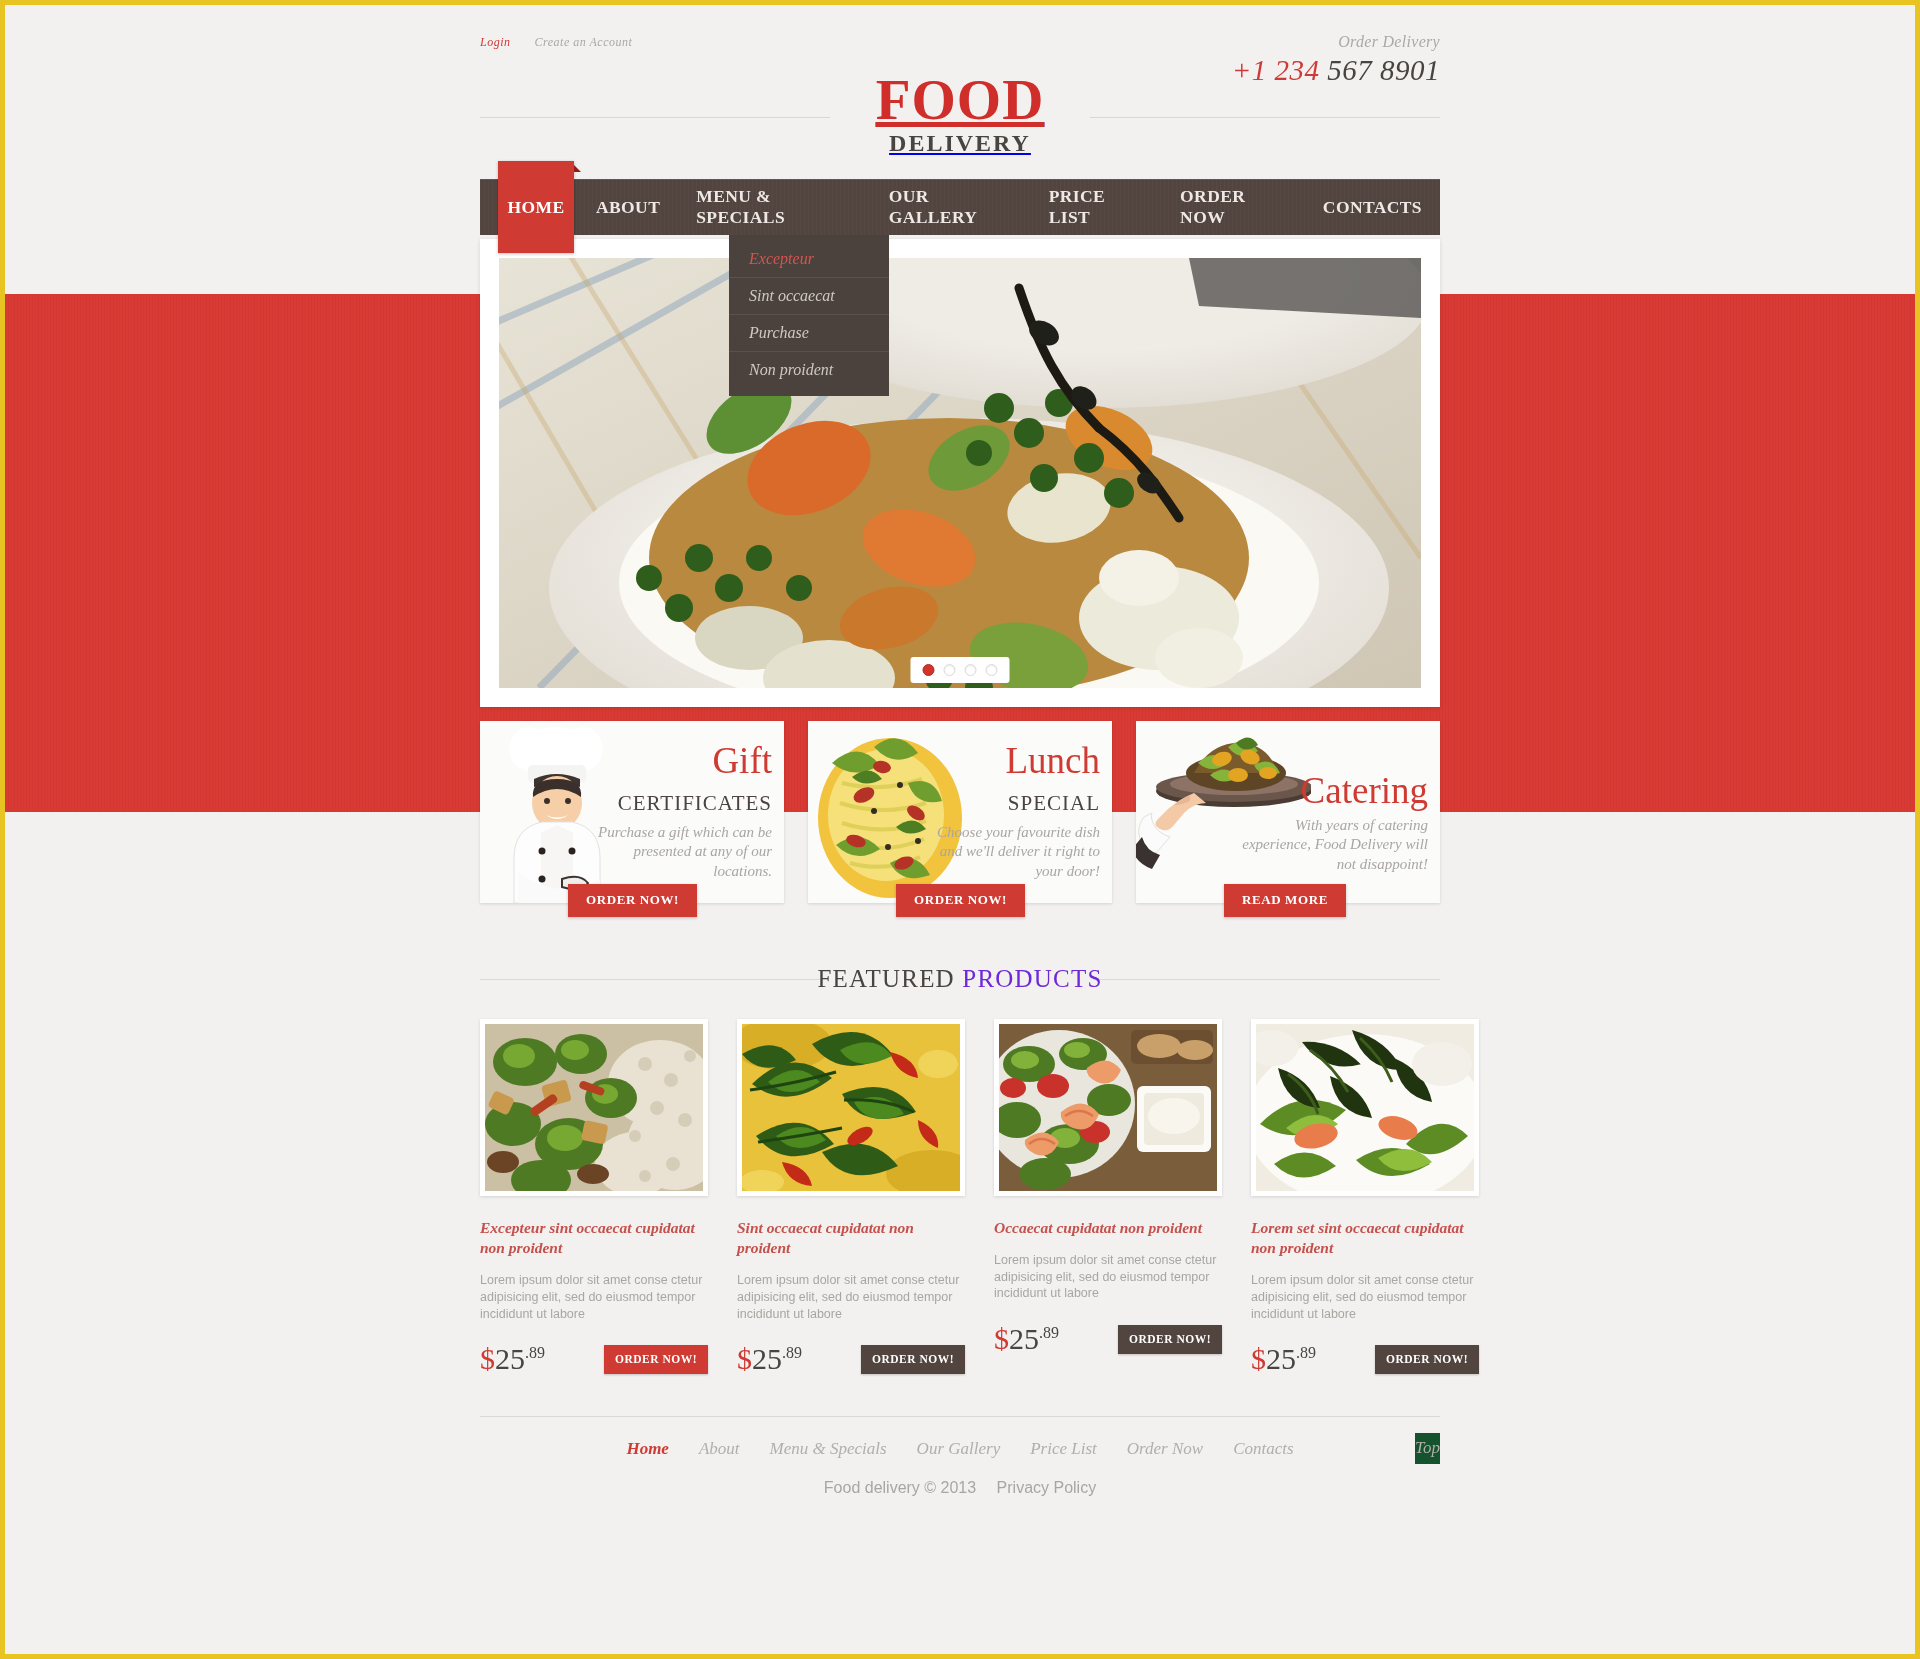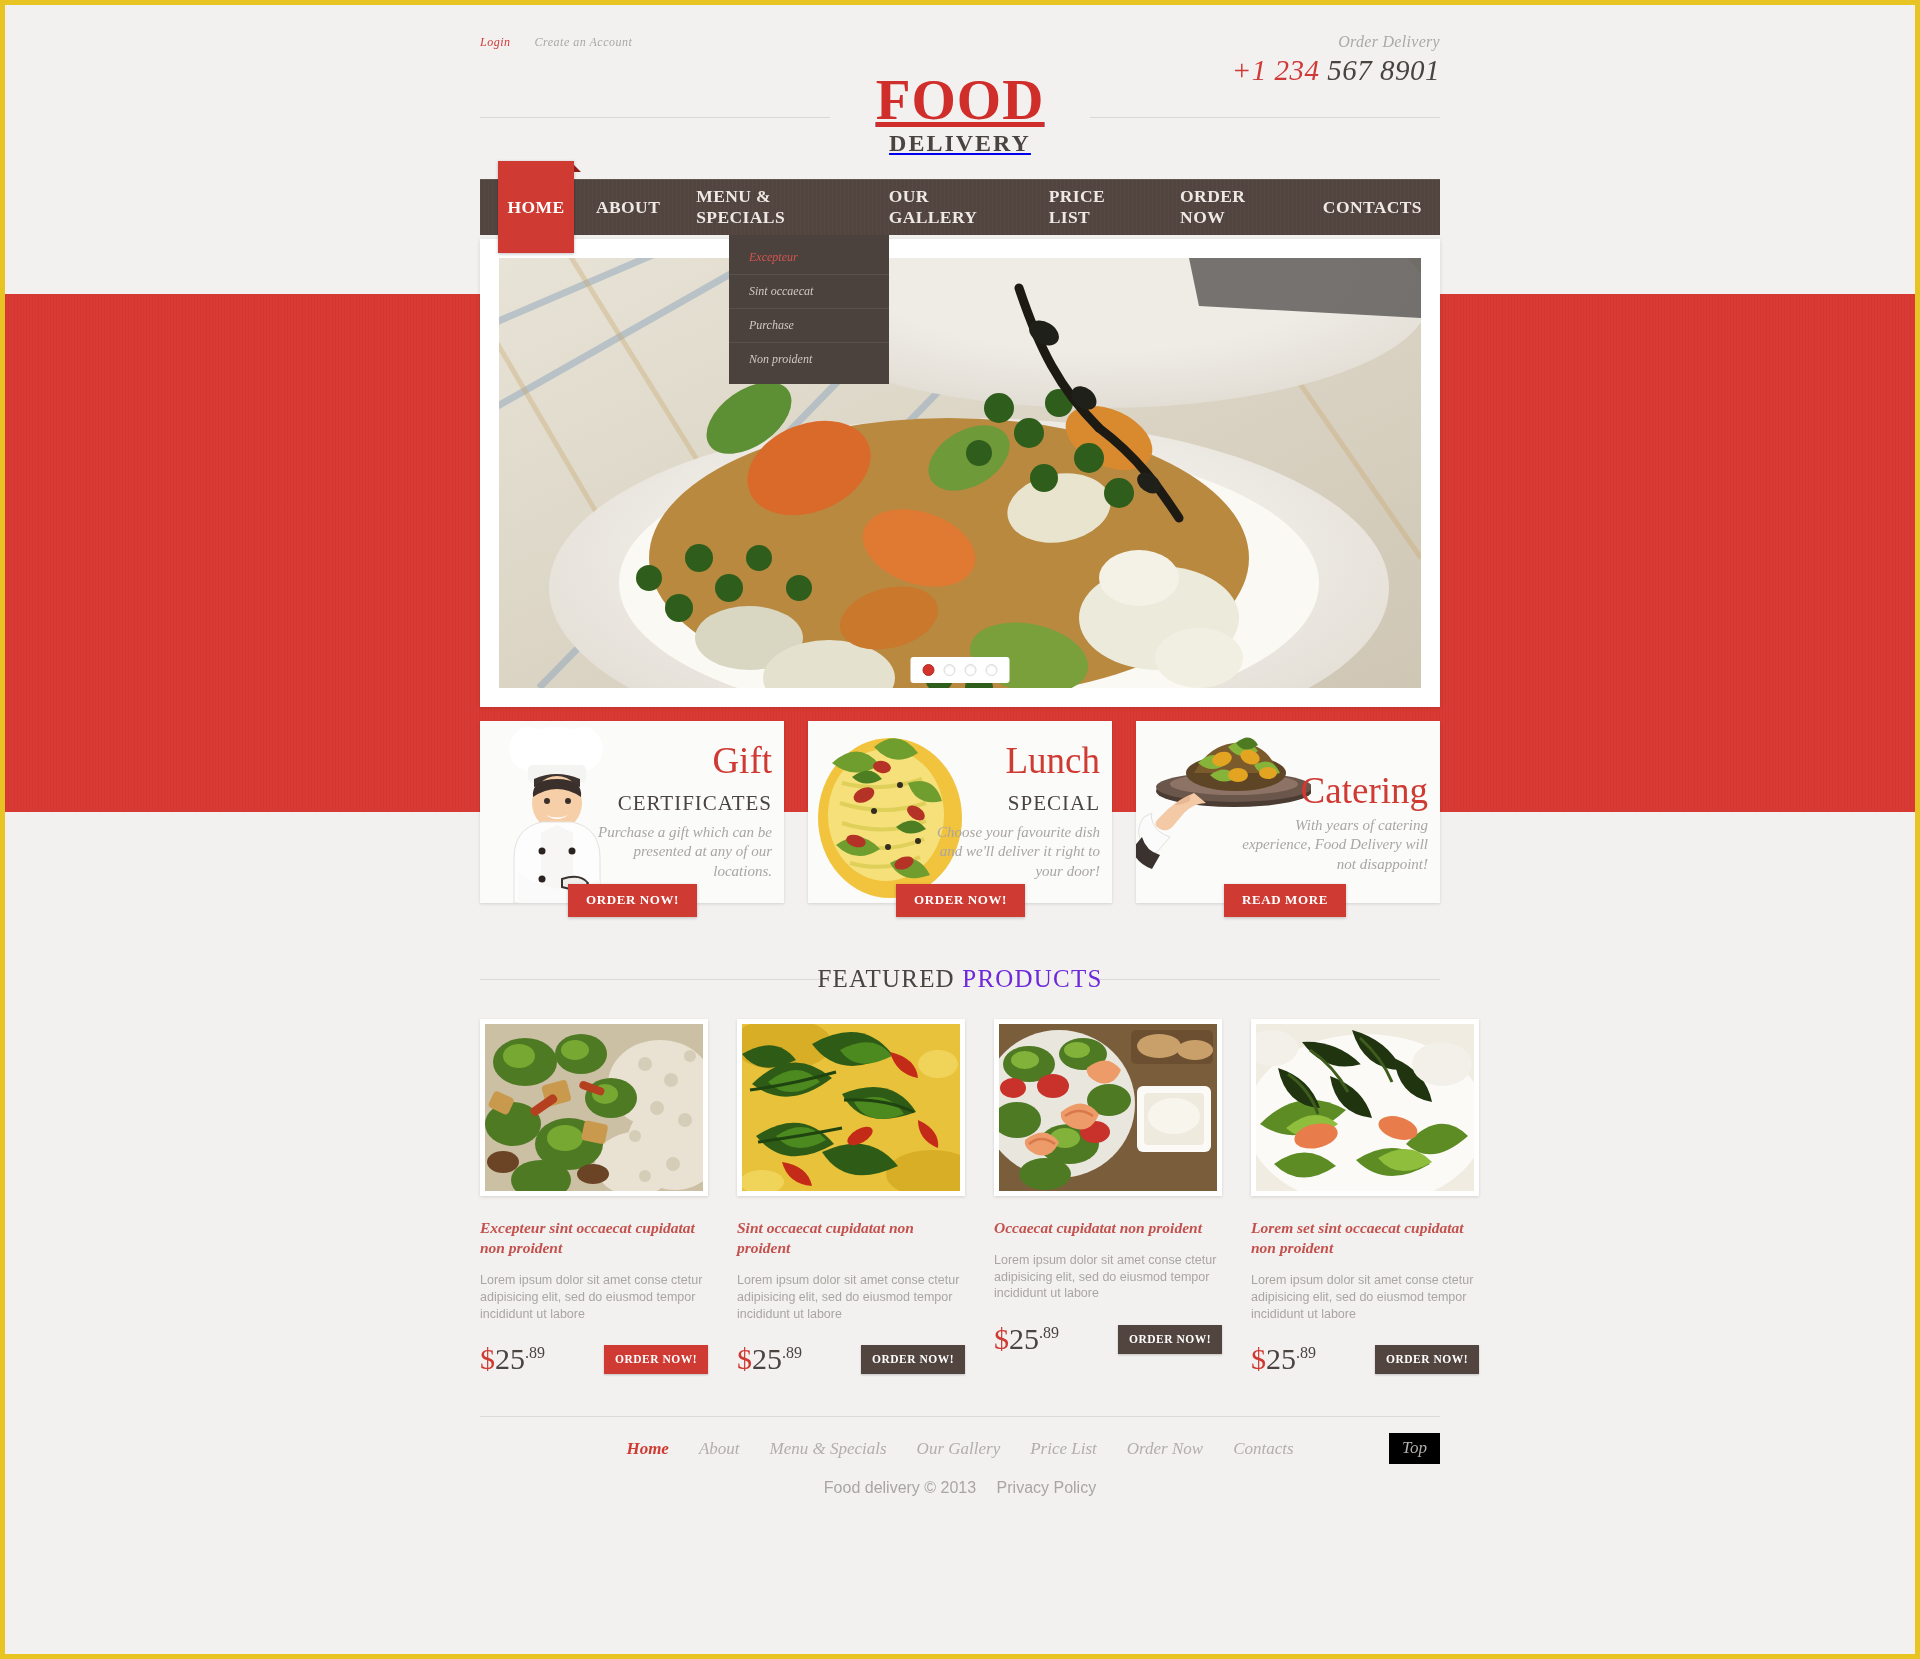--- a/index.html
+++ b/index.html
@@ -214,21 +214,21 @@
     width: 160px;
     background: #4b413d;
     padding: 6px 0 8px;
     z-index: 60;
   }
   .dd-item {
     display: block;
     padding: 9px 20px;
     font-family: "Liberation Serif", serif;
     font-style: italic;
-    font-size: 12px;
+    font-size: 16px;
     color: #cfc9c5;
     text-decoration: none;
     border-bottom: 1px solid #5b514c;
   }
   .dd-item:last-child { border-bottom: none; }
   .dd-item.active { color: #d3564f; }
 
   
   .slider {
     position: relative;
@@ -451,26 +451,26 @@
     font-style: italic;
     font-size: 17px;
     color: #b2aeaa;
     text-decoration: none;
   }
   .fnav a.active { color: #cf3a33; font-weight: bold; }
   .top-btn {
     position: absolute;
     right: 0;
     top: -6px;
-    background: #000000;
+    background: #14532d;
     color: #fff;
     font-family: "Liberation Serif", serif;
     font-style: italic;
     font-size: 15px;
-    padding: 5px 13px 6px;
+    padding: 5px 0 6px;
     text-decoration: none;
   }
   .copyright {
     margin-top: 20px;
     font-family: "Liberation Sans", sans-serif;
     font-size: 16px;
     color: #a9a6a2;
   }
   .copyright a { color: #a9a6a2; text-decoration: none; margin-left: 16px; }
 </style>

